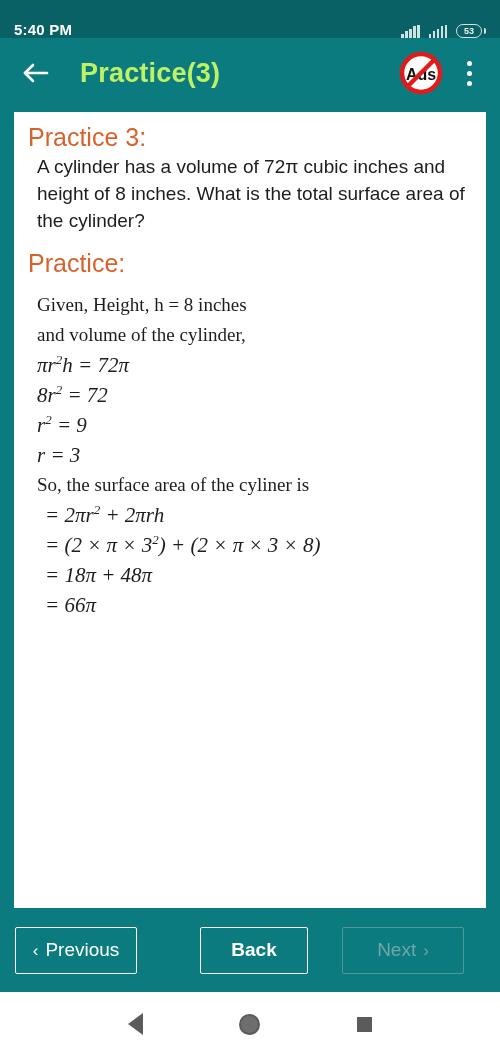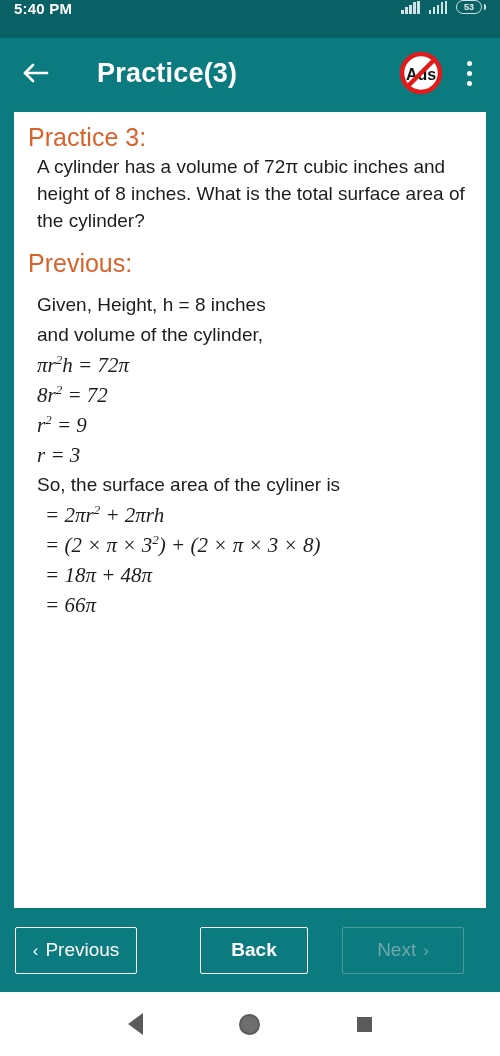--- a/index.html
+++ b/index.html
@@ -7,21 +7,21 @@
     width:500px; height:1056px;
     background:#0c7b80;
     font-family:"Liberation Sans", sans-serif;
     overflow:hidden;
   }
   #app { position:relative; width:500px; height:1056px; background:#0c7b80; }
 
   
   .statusbar{
     position:absolute; left:0; top:0; width:500px; height:38px;
-    background:#0a6165; display:flex; align-items:flex-start;
+    background:#0a6165; display:flex; align-items:flex-end;
     padding:0 14px; color:#ffffff;
   }
   .status-time{ font-size:15px; font-weight:bold; letter-spacing:.2px; }
   .status-right{ margin-left:auto; display:flex; align-items:center; gap:9px; }
   .sig{ display:flex; align-items:flex-end; gap:1.5px; height:13px; }
   .sig i{ display:block; width:2.5px; background:#cfe3e4; }
   .sig i:nth-child(1){ height:4px;}
   .sig i:nth-child(2){ height:6.5px;}
   .sig i:nth-child(3){ height:9px;}
   .sig i:nth-child(4){ height:11.5px;}
@@ -36,21 +36,21 @@
     width:2.5px; height:6px; background:#cfe3e4; border-radius:0 2px 2px 0; margin-left:1.5px;
   }
 
   
   .appbar{
     position:absolute; left:0; top:38px; width:500px; height:70px;
     background:#0c7b80; display:flex; align-items:center; padding:0 14px;
   }
   .back-arrow{ width:44px; height:44px; display:flex; align-items:center; justify-content:center; cursor:pointer; }
   .appbar-title{
-    color:#ffffff; font-size:27px; font-weight:bold; margin-left:39px;
+    color:#bef264; font-size:27px; font-weight:bold; margin-left:22px;
     letter-spacing:.2px; white-space:nowrap;
   }
   .appbar-right{ margin-left:auto; display:flex; align-items:center; gap:8px; }
   .ads-badge{ width:46px; height:46px; position:relative; cursor:pointer; }
   .kebab{ width:34px; height:44px; display:flex; flex-direction:column;
     align-items:center; justify-content:center; gap:5px; cursor:pointer; }
   .kebab span{ width:5px; height:5px; border-radius:50%; background:#ffffff; display:block; }
 
   
   .card{
@@ -60,21 +60,21 @@
   .card-inner{ padding:10px 14px 0 14px; }
   .heading{
     color:#d9622b; font-size:25px; font-weight:normal; line-height:1.25;
   }
   .heading.sol{ margin-top:14px; margin-bottom:10px; }
   .question{
     color:#1d1d1d; font-size:19px; line-height:27px; padding-left:9px;
   }
   .worklines{ padding-left:9px; margin-top:2px; }
   .wline{
-    color:#1d1d1d; font-size:19px; line-height:30px; white-space:nowrap;
+    color:#1d1d1d; font-size:19px; line-height:30px; white-space:nowrap;font-family:Liberation Serif, serif;
   }
   .wline.math{
     font-family:"Liberation Serif", serif; font-size:21px; font-style:italic;
   }
   .wline.ind{ padding-left:8px; }
   sup{ font-size:.62em; vertical-align:super; line-height:0; }
 
   
   .btnbar{
     position:absolute; left:0; top:908px; width:500px; height:84px;
@@ -162,21 +162,21 @@
           <span></span>
           <span></span>
       </div>
     </div>
   </div>
 
   <div class="card">
     <div class="card-inner">
       <div class="heading">Practice 3:</div>
       <div class="question">A cylinder has a volume of 72π cubic inches and height of 8 inches. What is the total surface area of the cylinder?</div>
-      <div class="heading sol">Previous:</div>
+      <div class="heading sol">Practice:</div>
       <div class="worklines">
         <div class="wline">Given, Height, h = 8 inches</div>
         <div class="wline">and volume of the cylinder,</div>
         <div class="wline math">πr<sup>2</sup>h = 72π</div>
         <div class="wline math">8r<sup>2</sup> = 72</div>
         <div class="wline math">r<sup>2</sup> = 9</div>
         <div class="wline math">r = 3</div>
         <div class="wline">So, the surface area of the cyliner is</div>
         <div class="wline math ind">= 2πr<sup>2</sup> + 2πrh</div>
         <div class="wline math ind">= (2 × π × 3<sup>2</sup>) + (2 × π × 3 × 8)</div>

